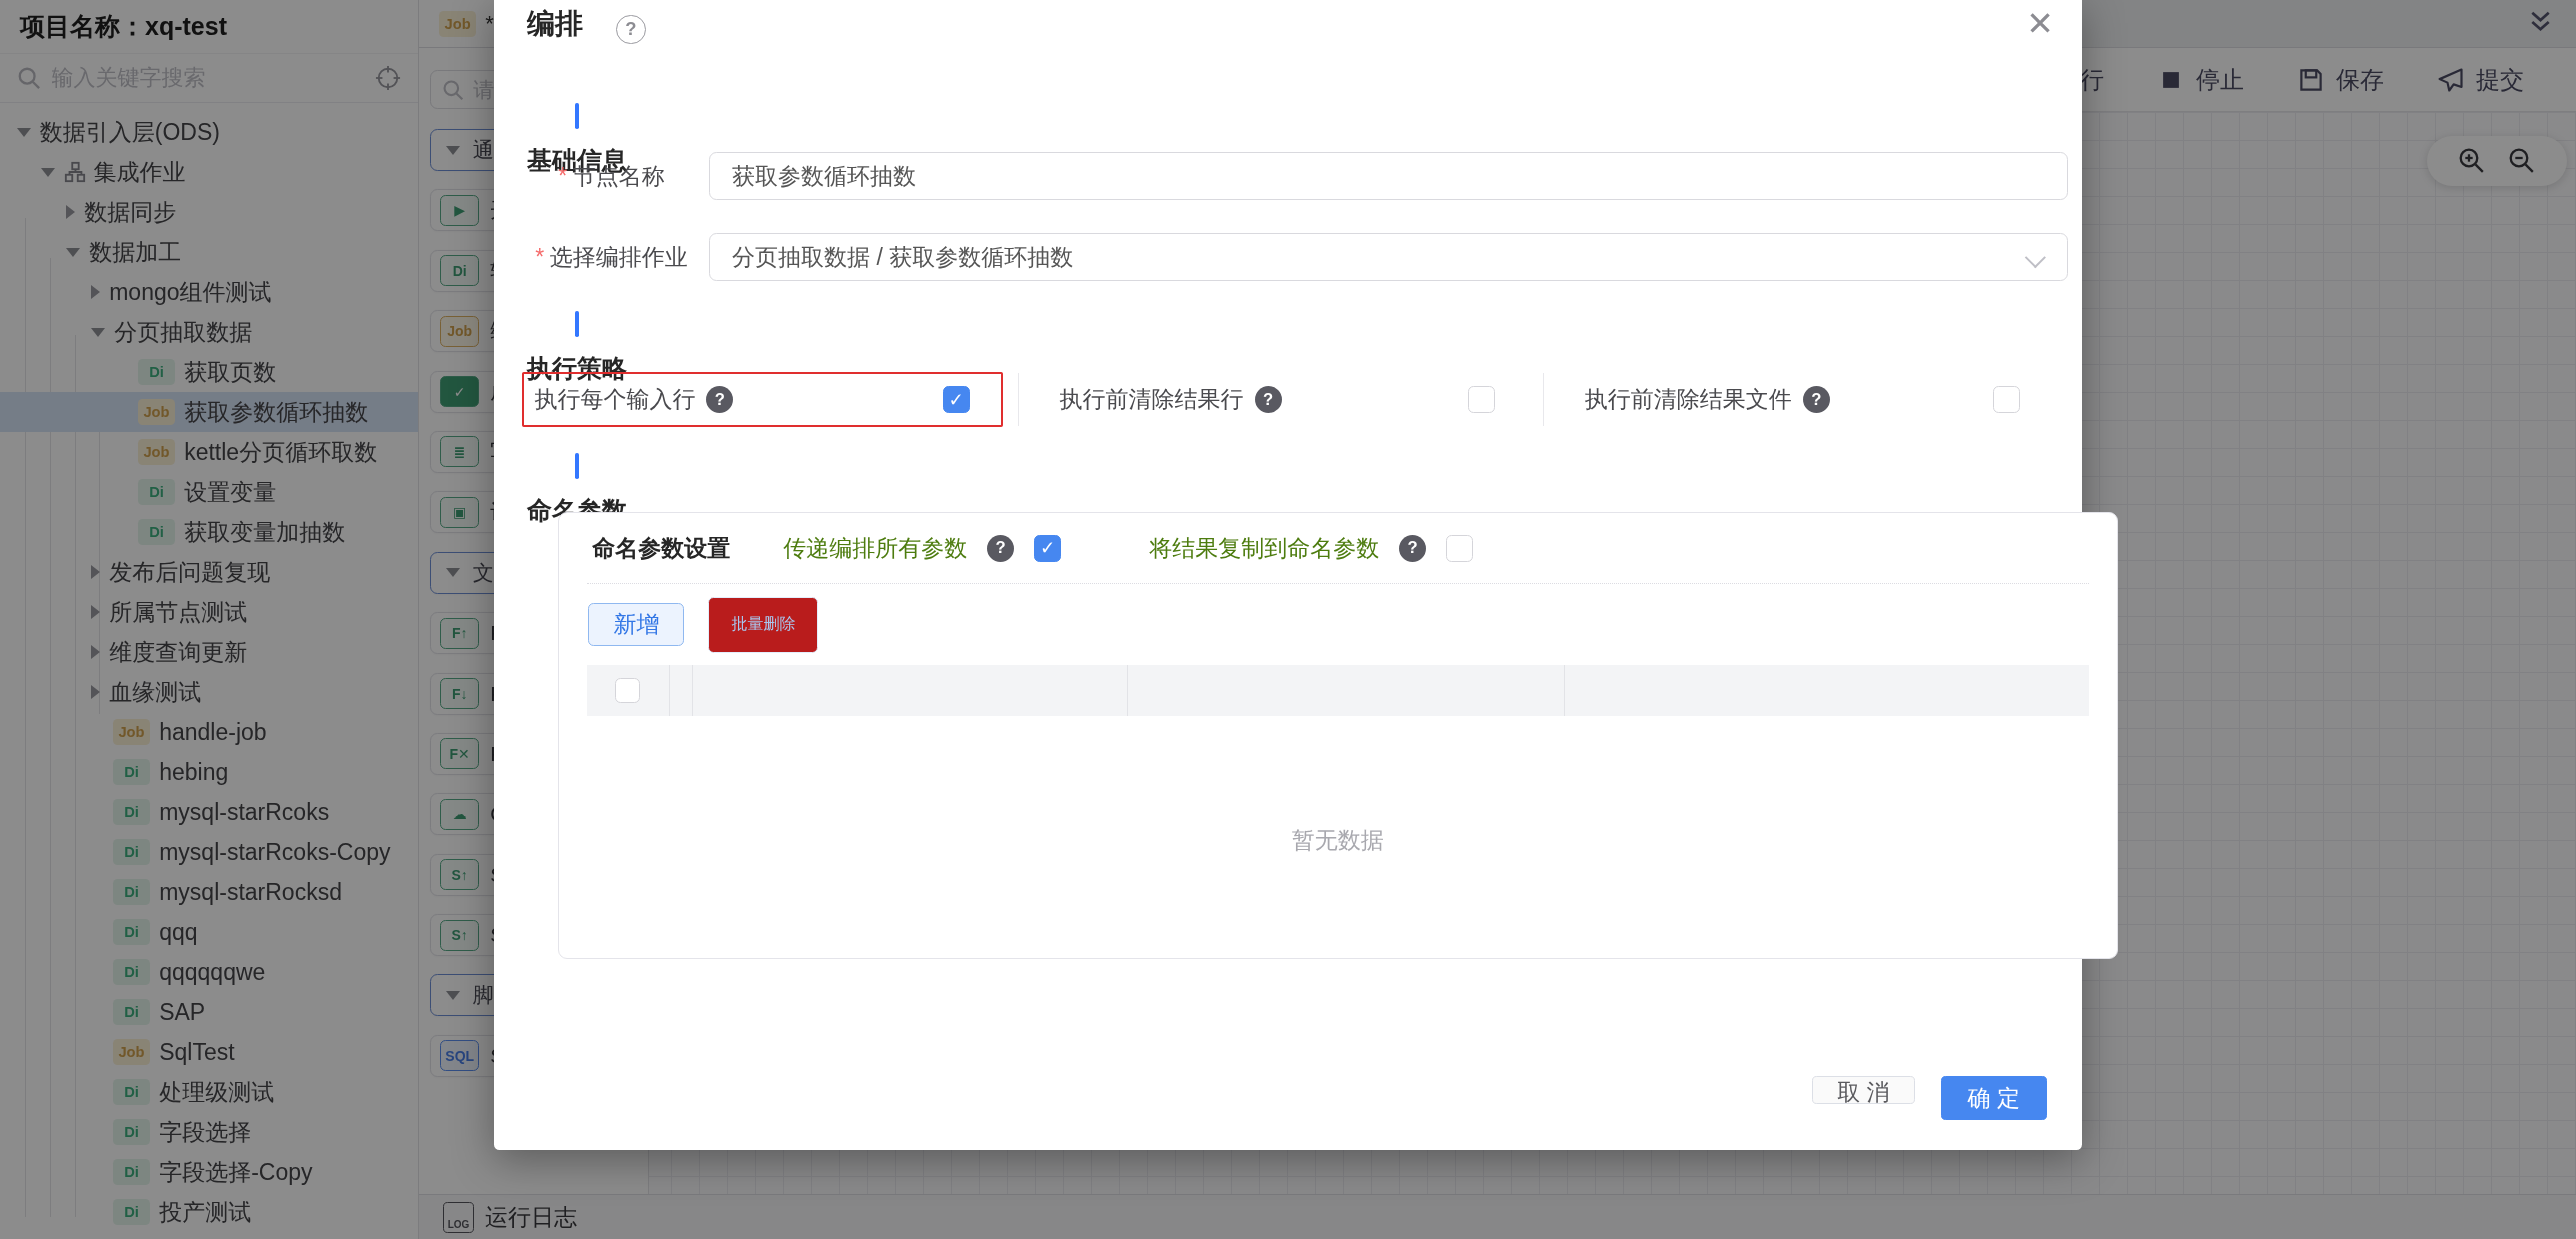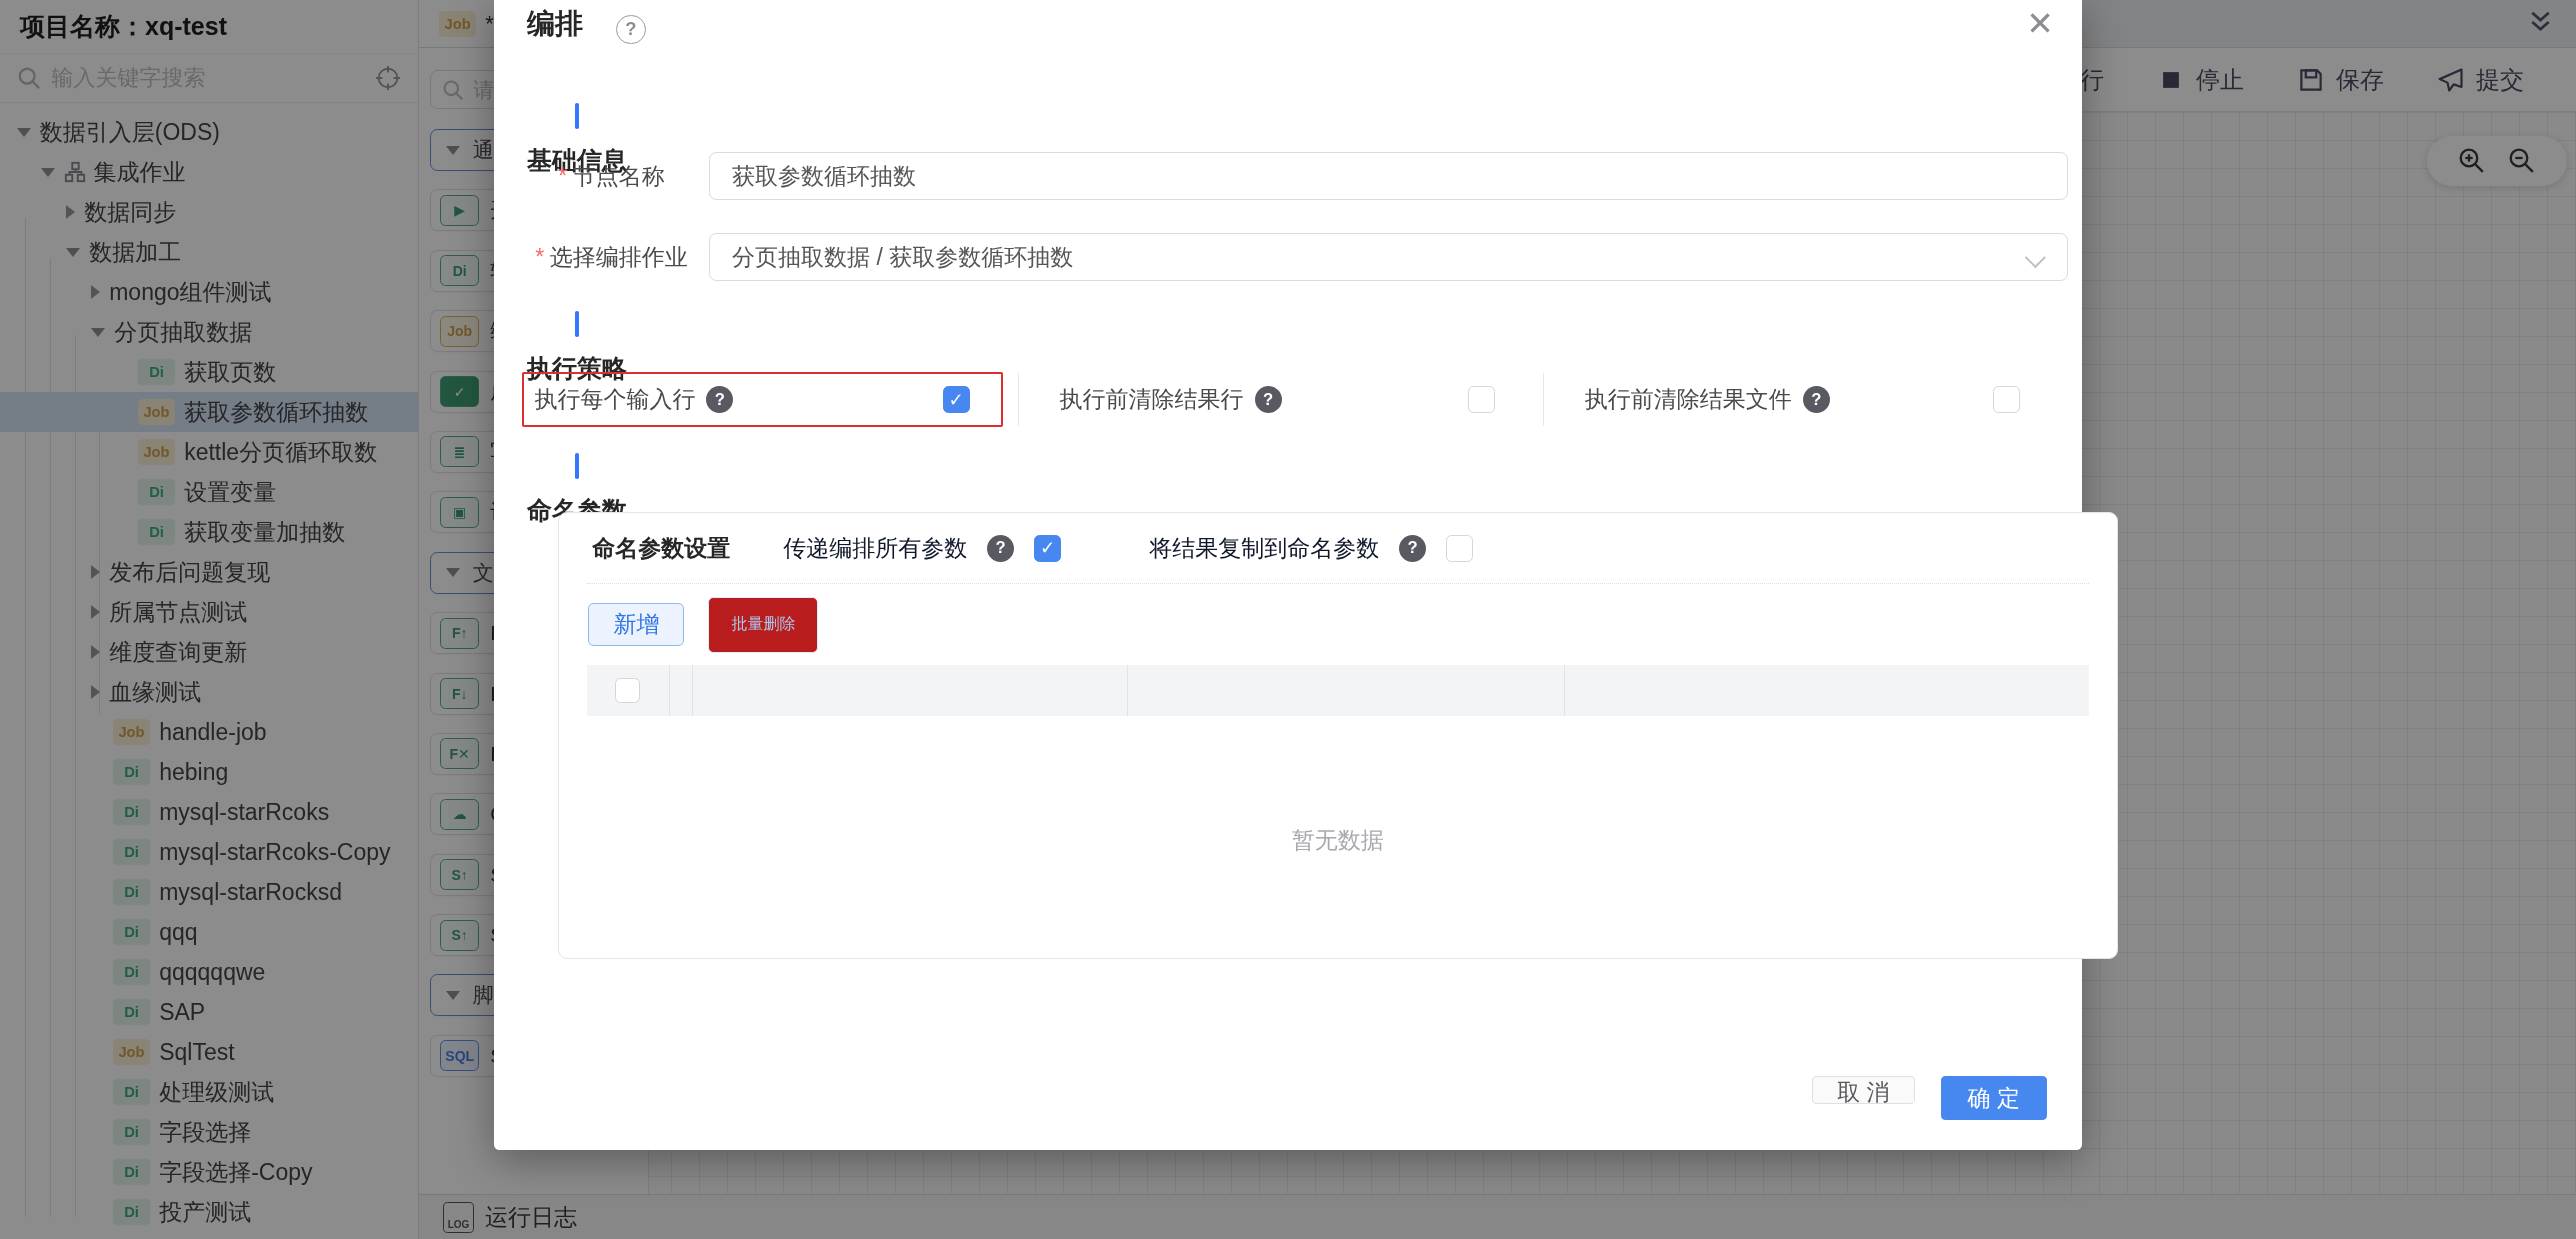--- a/index.html
+++ b/index.html
@@ -87,21 +87,21 @@
   .cb.on::after { content:"✓"; position:absolute; inset:0; color:#fff; font-size:18.4px; font-weight:bold; display:flex; align-items:center; justify-content:center; }
   .exec-row { position:absolute; left:33px; right:14px; top:373px; height:53px; display:flex; }
   .exec-col { flex:1; display:flex; align-items:center; gap:11px; position:relative; padding-left:7.4px; }
   .exec-col + .exec-col { border-left:0.9px solid #e8e8ec; padding-left:41px; }
   .exec-col .cb { position:absolute; right:48px; }
   .exec-col .olabel { color:#4a4a4e; }
   .exec-col.annotated::after { content:""; position:absolute; left:-4.6px; right:14.7px; top:-0.9px; bottom:-0.9px; border:2.8px solid #e02e2e; border-radius:1.8px; pointer-events:none; }
   .np-panel { position:absolute; left:15.7px; width:1560px; top:512px; height:447px; border:0.9px solid #e4e4ea; border-radius:9px; background:#fff; padding:0 28px;margin-left:48px; }
   .np-settings { height:70px; display:flex; align-items:center; padding-left:5.5px; }
   .np-set-label { font-weight:bold; color:#262626; margin-right:53px; }
-  .np-opt { display:flex; align-items:center; gap:20px; margin-right:88px; color:#0f172a; }
+  .np-opt { display:flex; align-items:center; gap:20px; margin-right:88px; color:#4d7c0f; }
   .np-dotted { border-top:1.8px dotted #dcdce2; }
   .np-btns { height:81px; display:flex; align-items:center; gap:24px; padding-left:1.8px; }
   .btn-add { height:43px; padding:0 24px; background:#ecf3fe; border:0.9px solid #8fb8f0; border-radius:5.5px; color:#3377e6; font-size:23px; cursor:pointer; font-family:inherit; }
   .btn-batch { height:56px; padding:0 22px; background:#b91c1c; border:0.9px solid #e3eefc; border-radius:5.5px; color:#a9c7ee; font-size:16px; cursor:not-allowed; font-family:inherit; }
   .np-table { }
   .np-thead { height:51px; background:#f3f4f6; display:flex; align-items:stretch; }
   .th-check { width:83px; display:flex; align-items:center; justify-content:center; border-right:0.9px solid #e2e3e7; }
   .th-check .cb { width:25px; height:25px; background:#fff; }
   .th { display:flex; align-items:center; padding-left:22px; font-weight:bold; color:#262626; border-right:0.9px solid #e2e3e7; }
   .th:nth-child(2){width:435px;} .th:nth-child(3){width:437px;} .th:nth-child(4){width:447px;} .th:last-child{flex:1; border-right:none;}

